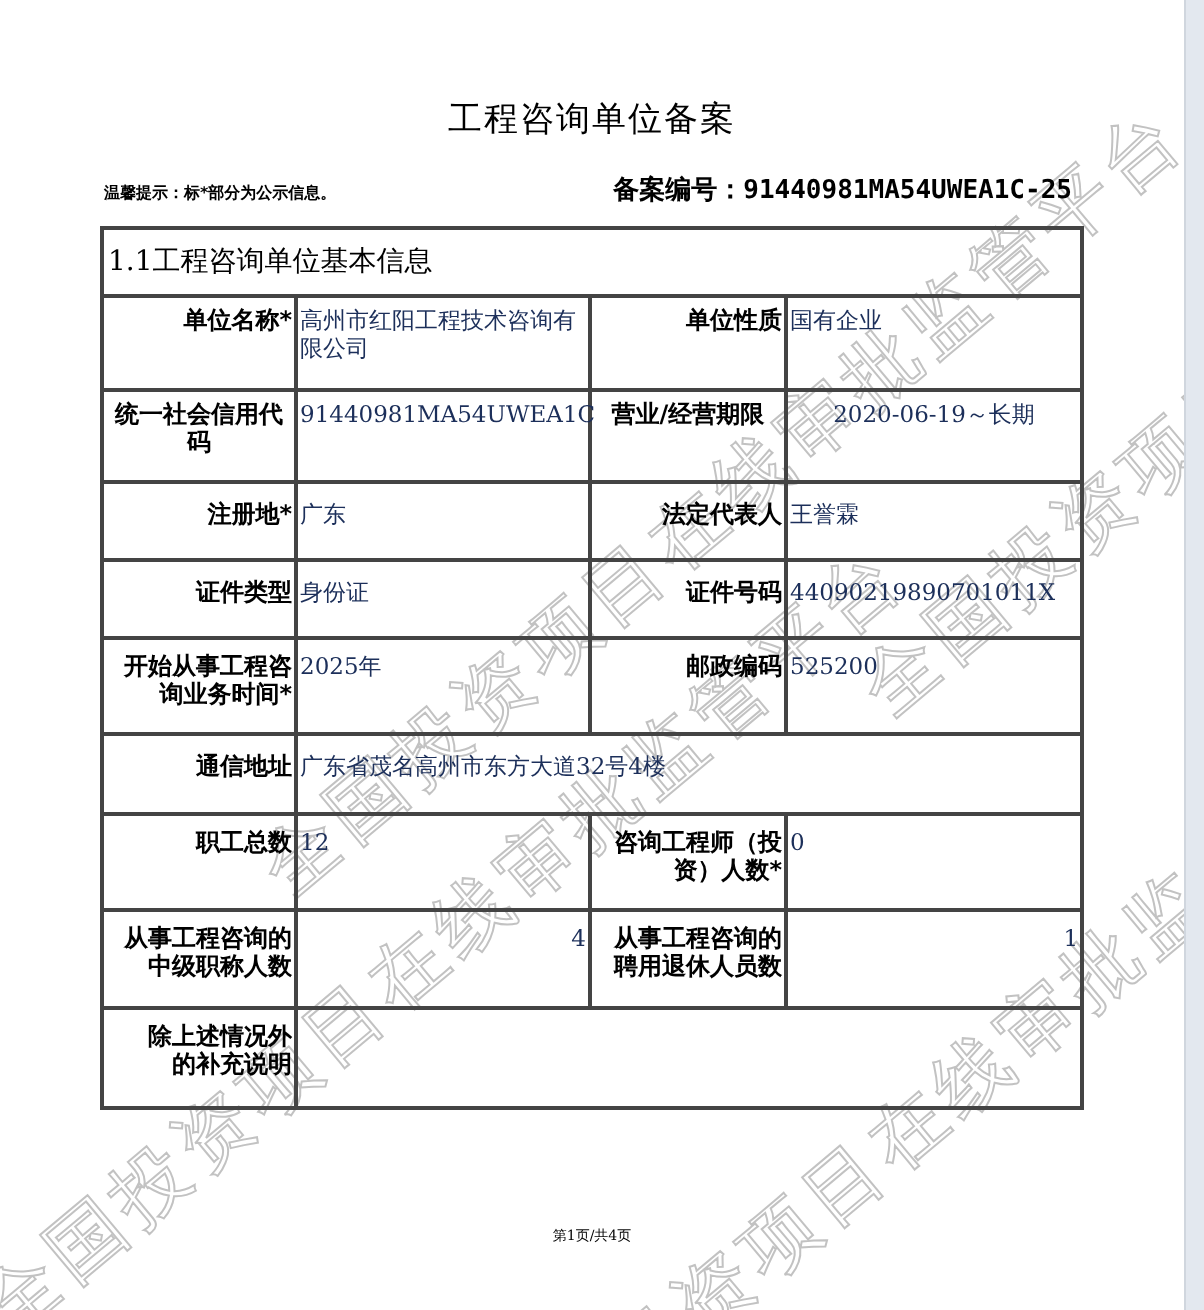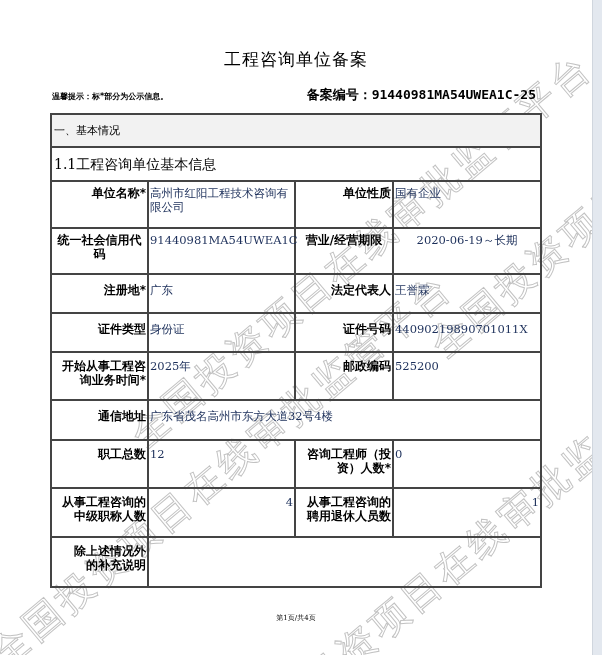--- a/index.html
+++ b/index.html
@@ -59,23 +59,20 @@
   <div class="recno"><span>备案编号：</span><span>91440981MA54UWEA1C-25</span></div>
 
   <table class="form">
     <colgroup>
         <col style="width:97px">
         <col style="width:147px">
         <col style="width:98px">
         <col style="width:148px">
       </colgroup>
     <tbody>
-        <tr>
-          <td class="hdr" colspan="4">一、基本情况</td>
-        </tr>
     <tr>
           <td class="sub" colspan="4">1.1工程咨询单位基本信息</td>
         </tr>
     <tr class="r1">
       <td class="lbl">单位名称*</td>
       <td class="val">高州市红阳工程技术咨询有限公司</td>
       <td class="lbl">单位性质</td>
       <td class="val">国有企业</td>
     </tr>
     <tr class="r2">

